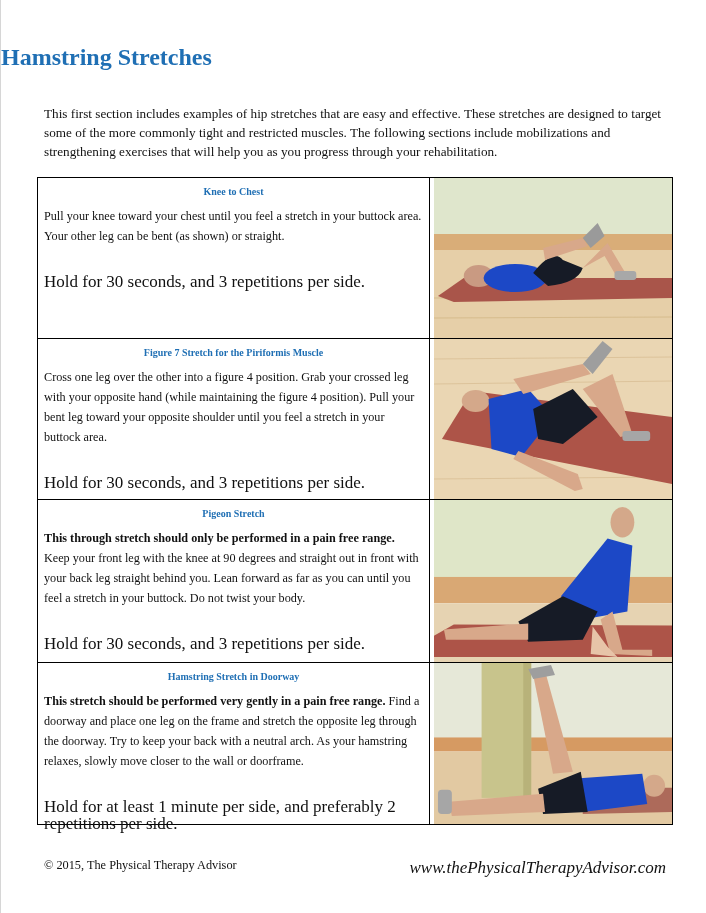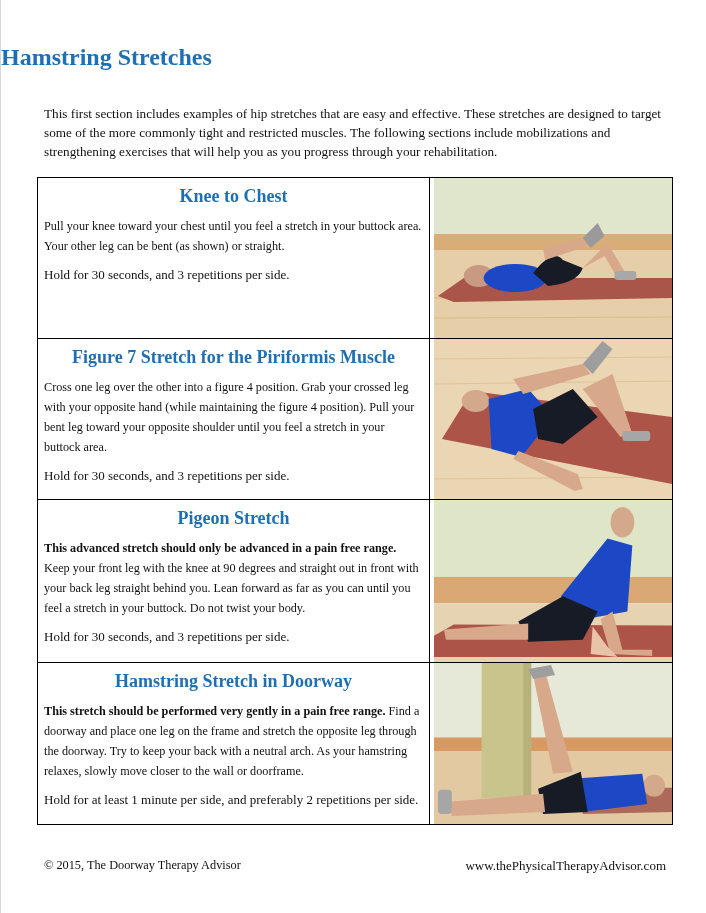--- a/index.html
+++ b/index.html
@@ -37,55 +37,56 @@
     }
     .row + .row { border-top: 1.5px solid #000; }
     .text-cell {
       position: absolute;
       top: 0; left: 0; width: 392px; height: 100%;
       border-right: 1.5px solid #000;
       padding: 8px 6px 0 6px;
     }
     .cell-title {
       text-align: center;
-      font-size: 18px;
+      font-size: 10px;
       font-weight: bold;
       color: #1f6fb4;
       margin-bottom: 9px;
     }
     .cell-text {
       font-size: 12.2px;
       line-height: 20px;
     }
     .cell-text b { font-weight: bold; }
     .cell-hold {
-      font-size: 13px;
+      font-size: 17px;
       line-height: 17px;
-      margin-top: 10px;
+      margin-top: 27px;
     }
     .img-cell {
       position: absolute;
       top: 0; left: 395px; right: 0; height: 100%;
       padding: 1px 0 0 0;
     }
     .photo {
       position: absolute;
       left: 1px; right: 0; top: 0; bottom: 0;
       overflow: hidden;
     }
     .photo svg { width: 100%; height: 100%; display: block; }
     .footer-left {
       position: absolute;
       top: 858px; left: 43px;
       font-size: 12.3px;
     }
     .footer-right {
       position: absolute;
       top: 858px; right: 40px;
-      font-size: 13px;
+      font-size: 17px;
+      font-style: italic;
     }
   </style>
 </head>
 <body>
 
 <h1 class="page-title">Hamstring Stretches</h1>
 
 <p class="intro">This first section includes examples of hip stretches that are easy and effective.  These stretches are designed to target some of the more commonly tight and restricted muscles.  The following sections include mobilizations and strengthening exercises that will help you as you progress through your rehabilitation.</p>
 
 <div class="stretch-table">
@@ -145,21 +146,21 @@
           <path d="M85,112 L145,135 L150,150 L142,152 L80,120 Z" fill="#d8a88a"></path>
         </svg>
       </div>
     </div>
   </div>
 
   <div class="row" style="top:321px;height:163px;">
     <div class="text-cell">
       <div class="cell-title">Pigeon Stretch</div>
       <div class="cell-text">
-        <b>This advanced stretch should only be advanced in a pain free range. </b>
+        <b>This through stretch should only be performed in a pain free range. </b>
         <span>Keep your front leg with the knee at 90 degrees and straight out in front with your back leg straight behind you.  Lean forward as far as you can until you feel a stretch in your buttock.  Do not twist your body.</span>
       </div>
       <div class="cell-hold">Hold for 30 seconds, and 3 repetitions per side.</div>
     </div>
     <div class="img-cell">
       <div class="photo">
         <svg viewBox="0 0 240 160" preserveAspectRatio="none">
           <rect x="0" y="0" width="240" height="80" fill="#dfe6c8"></rect>
           <rect x="0" y="76" width="240" height="26" fill="#d9a874"></rect>
           <rect x="0" y="102" width="240" height="58" fill="#e6d3b2"></rect>
@@ -200,14 +201,14 @@
           <path d="M95,6 L118,2 L122,12 L100,16 Z" fill="#9e9e9e"></path>
           <path d="M15,138 L110,130 L112,148 L18,152 Z" fill="#d8a88a"></path>
           <rect x="4" y="126" width="14" height="24" rx="4" fill="#a6a6a6"></rect>
         </svg>
       </div>
     </div>
   </div>
 
 </div>
 
-<div class="footer-left">© 2015, The Doorway Therapy Advisor</div>
+<div class="footer-left">© 2015, The Physical Therapy Advisor</div>
 <div class="footer-right">www.thePhysicalTherapyAdvisor.com</div>
 
 </body></html>

